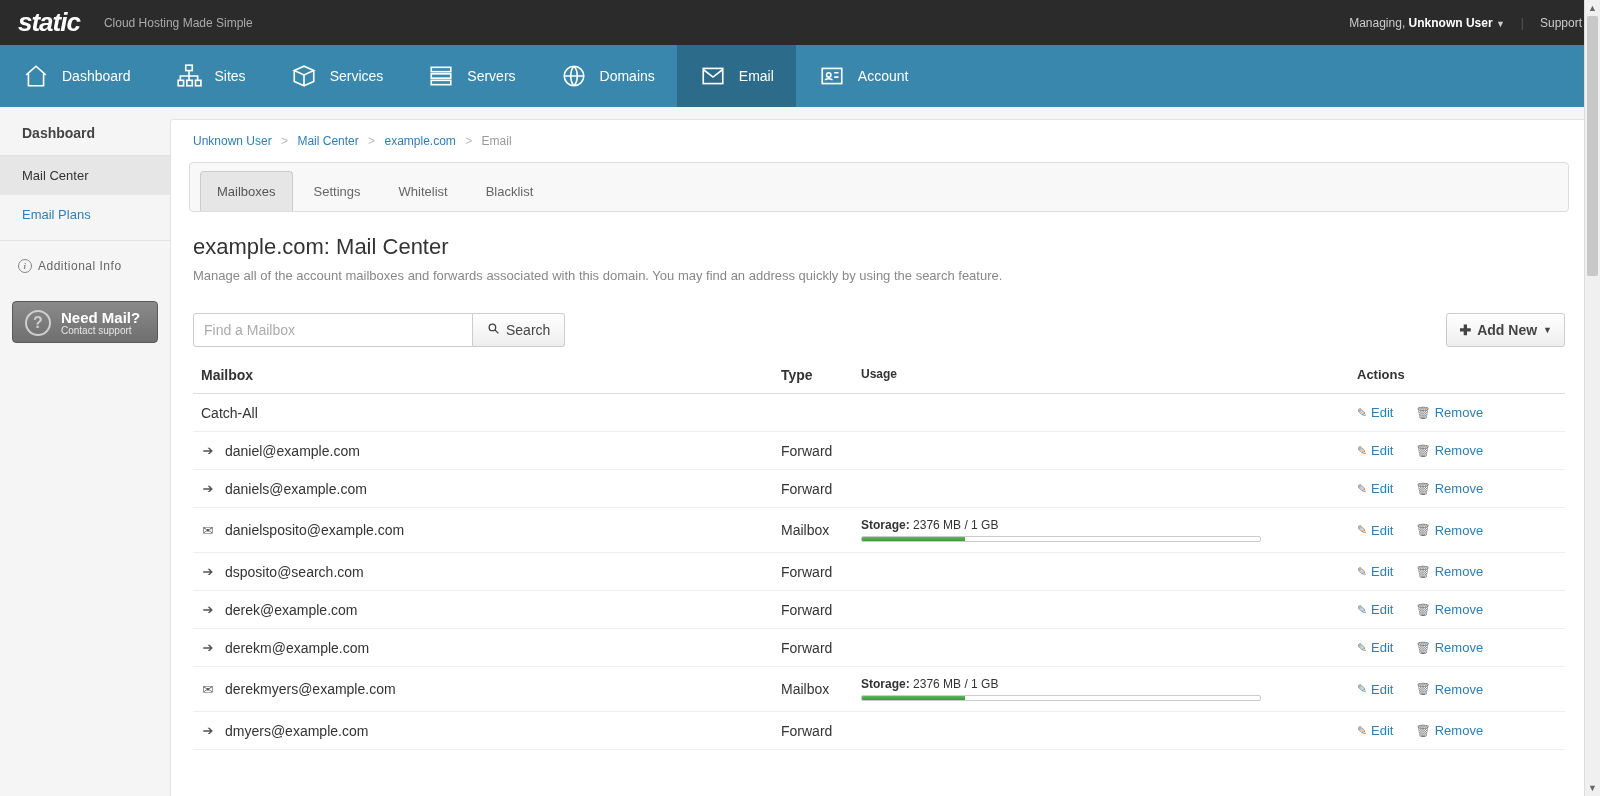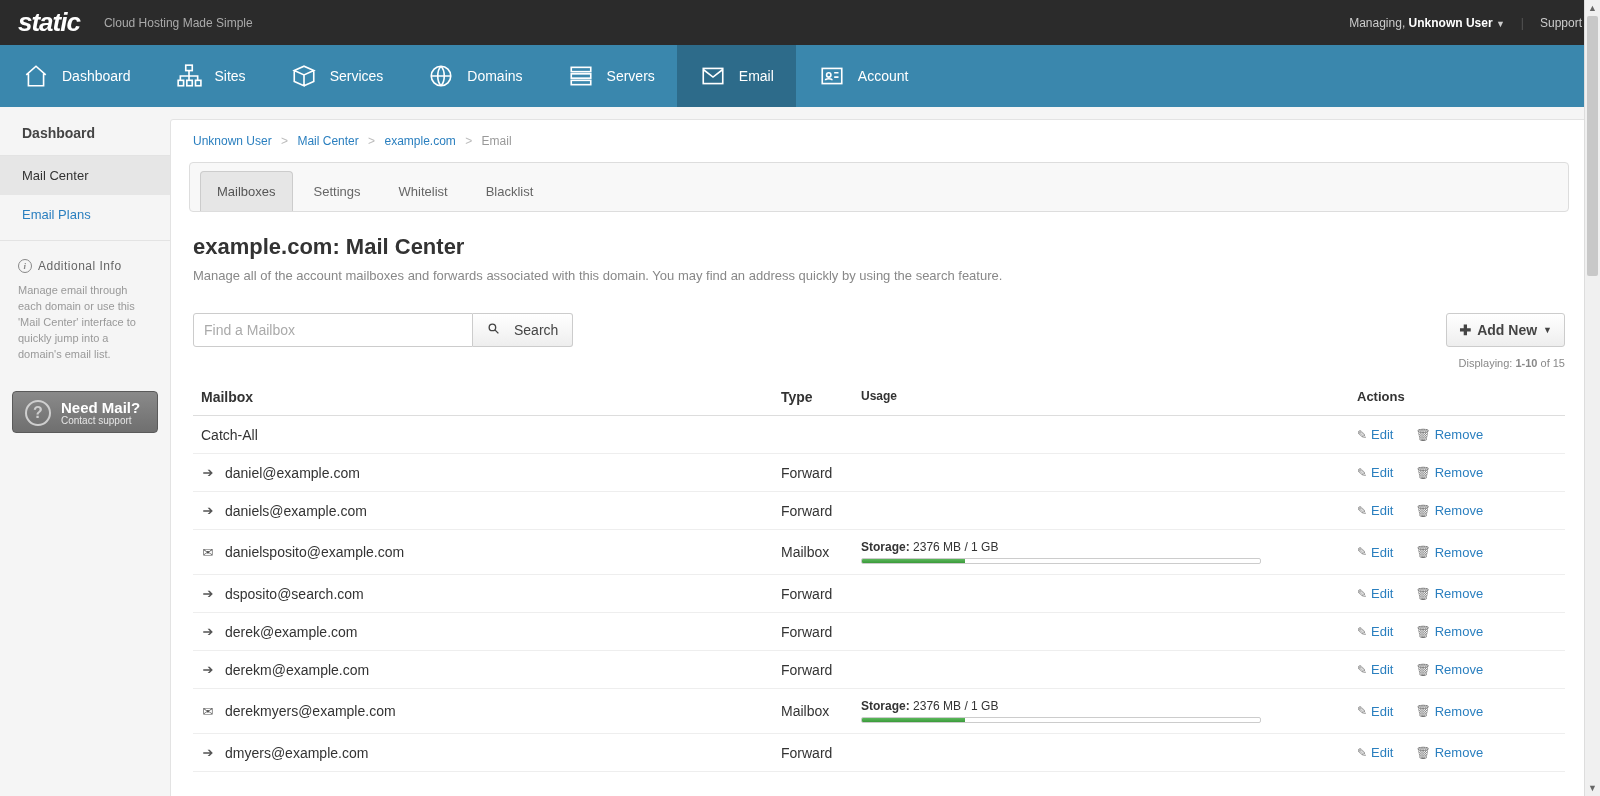--- a/index.html
+++ b/index.html
@@ -44,28 +44,28 @@
 .content{flex:1;background:#fff;margin:12px 12px 12px 0;border:1px solid #e3e3e3;border-radius:3px;min-height:740px}
 .breadcrumb{padding:14px 22px;font-size:12px;color:#999}
 .breadcrumb a{color:#2a7fbf}
 .breadcrumb .sep{color:#bbb;margin:0 6px}
 
 .tabbar{margin:0 18px;border:1px solid #ddd;border-radius:4px;background:#f8f8f8;display:flex;padding:8px 0 0 10px;gap:4px}
 .tab{padding:12px 16px;font-size:13px;color:#666;cursor:pointer;border:1px solid transparent;border-bottom:none;border-radius:4px 4px 0 0}
 .tab.active{background:#e6e6e6;border-color:#ccc;color:#555}
 
 .page-body{padding:22px}
-.page-title{font-size:22px;color:#333;margin-bottom:8px;font-weight:bold}
+.page-title{font-size:22px;color:#333;margin-bottom:8px;font-weight:normal}
 .page-desc{font-size:13px;color:#888;margin-bottom:30px}
 
 .toolbar{display:flex;align-items:center;margin-bottom:10px}
 .search-group{display:flex}
 .search-input{width:280px;height:34px;border:1px solid #ccc;border-radius:3px 0 0 3px;padding:0 10px;font-size:14px;color:#555}
 .search-input::placeholder{color:#aaa}
-.search-btn{height:34px;border:1px solid #ccc;border-left:none;border-radius:0 3px 3px 0;background:linear-gradient(#fff,#eee);padding:0 14px;font-size:14px;color:#444;cursor:pointer;display:flex;align-items:center;gap:14px}
+.search-btn{height:34px;border:1px solid #ccc;border-left:none;border-radius:0 3px 3px 0;background:linear-gradient(#fff,#eee);padding:0 14px;font-size:14px;color:#444;cursor:pointer;display:flex;align-items:center;gap:6px}
 .toolbar-spacer{flex:1}
 .add-btn{height:34px;border:1px solid #ccc;border-radius:3px;background:linear-gradient(#fff,#eee);padding:0 12px;font-size:14px;color:#444;cursor:pointer;display:flex;align-items:center;gap:6px;font-weight:bold}
 
 .displaying{text-align:right;font-size:11px;color:#888;margin-bottom:10px}
 
 .grid{width:100%}
 .grid-head{display:flex;padding:10px 8px;font-weight:bold;font-size:14px;color:#333;border-bottom:1px solid #ddd}
 .grid-row{display:flex;padding:10px 8px;border-bottom:1px solid #eee;font-size:14px;align-items:center;min-height:38px}
 .col-mailbox{flex:0 0 580px;display:flex;align-items:center;gap:10px}
 .col-type{flex:0 0 80px}
@@ -127,35 +127,35 @@
     <span class="navicon">
         <svg width="26" height="26" viewBox="0 0 24 24">
           <path d="M3 7 L12 3 L21 7 L12 11 Z M3 7 V17 L12 21 V11 M21 7 V17 L12 21"></path>
         </svg>
       </span>
     <span>Services</span>
   </div>
   <div class="navitem">
     <span class="navicon">
         <svg width="26" height="26" viewBox="0 0 24 24">
-          <circle cx="12" cy="12" r="9"></circle>
-          <path d="M3 12 H21 M12 3 C8 7 8 17 12 21 M12 3 C16 7 16 17 12 21"></path>
-        </svg>
-      </span>
-    <span>Domains</span>
-  </div>
-  <div class="navitem">
-    <span class="navicon">
-        <svg width="26" height="26" viewBox="0 0 24 24">
           <rect x="3" y="4" width="18" height="4"></rect>
           <rect x="3" y="10" width="18" height="4"></rect>
           <rect x="3" y="16" width="18" height="4"></rect>
         </svg>
       </span>
     <span>Servers</span>
+  </div>
+  <div class="navitem">
+    <span class="navicon">
+        <svg width="26" height="26" viewBox="0 0 24 24">
+          <circle cx="12" cy="12" r="9"></circle>
+          <path d="M3 12 H21 M12 3 C8 7 8 17 12 21 M12 3 C16 7 16 17 12 21"></path>
+        </svg>
+      </span>
+    <span>Domains</span>
   </div>
   <div class="navitem active">
     <span class="navicon">
         <svg width="26" height="26" viewBox="0 0 24 24">
           <rect x="3" y="5" width="18" height="14"></rect>
           <path d="M3 6 L12 13 L21 6"></path>
         </svg>
       </span>
     <span>Email</span>
   </div>
@@ -175,21 +175,20 @@
   <div class="sidebar">
     <div class="sidehead">Dashboard</div>
     <div class="sideitem active">Mail Center</div>
     <div class="sideitem link">Email Plans</div>
     <div class="divider"></div>
     <div class="additional-info">
       <h4>
           <span class="info-icon">i</span>
           <span>Additional Info</span>
         </h4>
-      <p>Manage email through each domain or use this 'Mail Center' interface to quickly jump into a domain's email list.</p>
     </div>
     <div class="help-btn">
       <span class="q">?</span>
       <span>
         <div class="t1">Need Mail?</div>
         <div class="t2">Contact support</div>
       </span>
     </div>
   </div>
 
@@ -227,23 +226,20 @@
           </button>
         </div>
         <span class="toolbar-spacer"></span>
         <button class="add-btn">
           <span>✚</span>
           <span>Add New</span>
           <span style="font-size:9px">▼</span>
         </button>
       </div>
 
-      <div class="displaying">
-        <span>Displaying: </span><b>1-10</b><span> of </span><span>15</span>
-      </div>
 
       <div class="grid">
         <div class="grid-head">
           <div class="col-mailbox">Mailbox</div>
           <div class="col-type">Type</div>
           <div class="col-usage">Usage</div>
           <div class="col-actions">Actions</div>
         </div>
         <div id="rows-container">
             <div class="grid-row">

